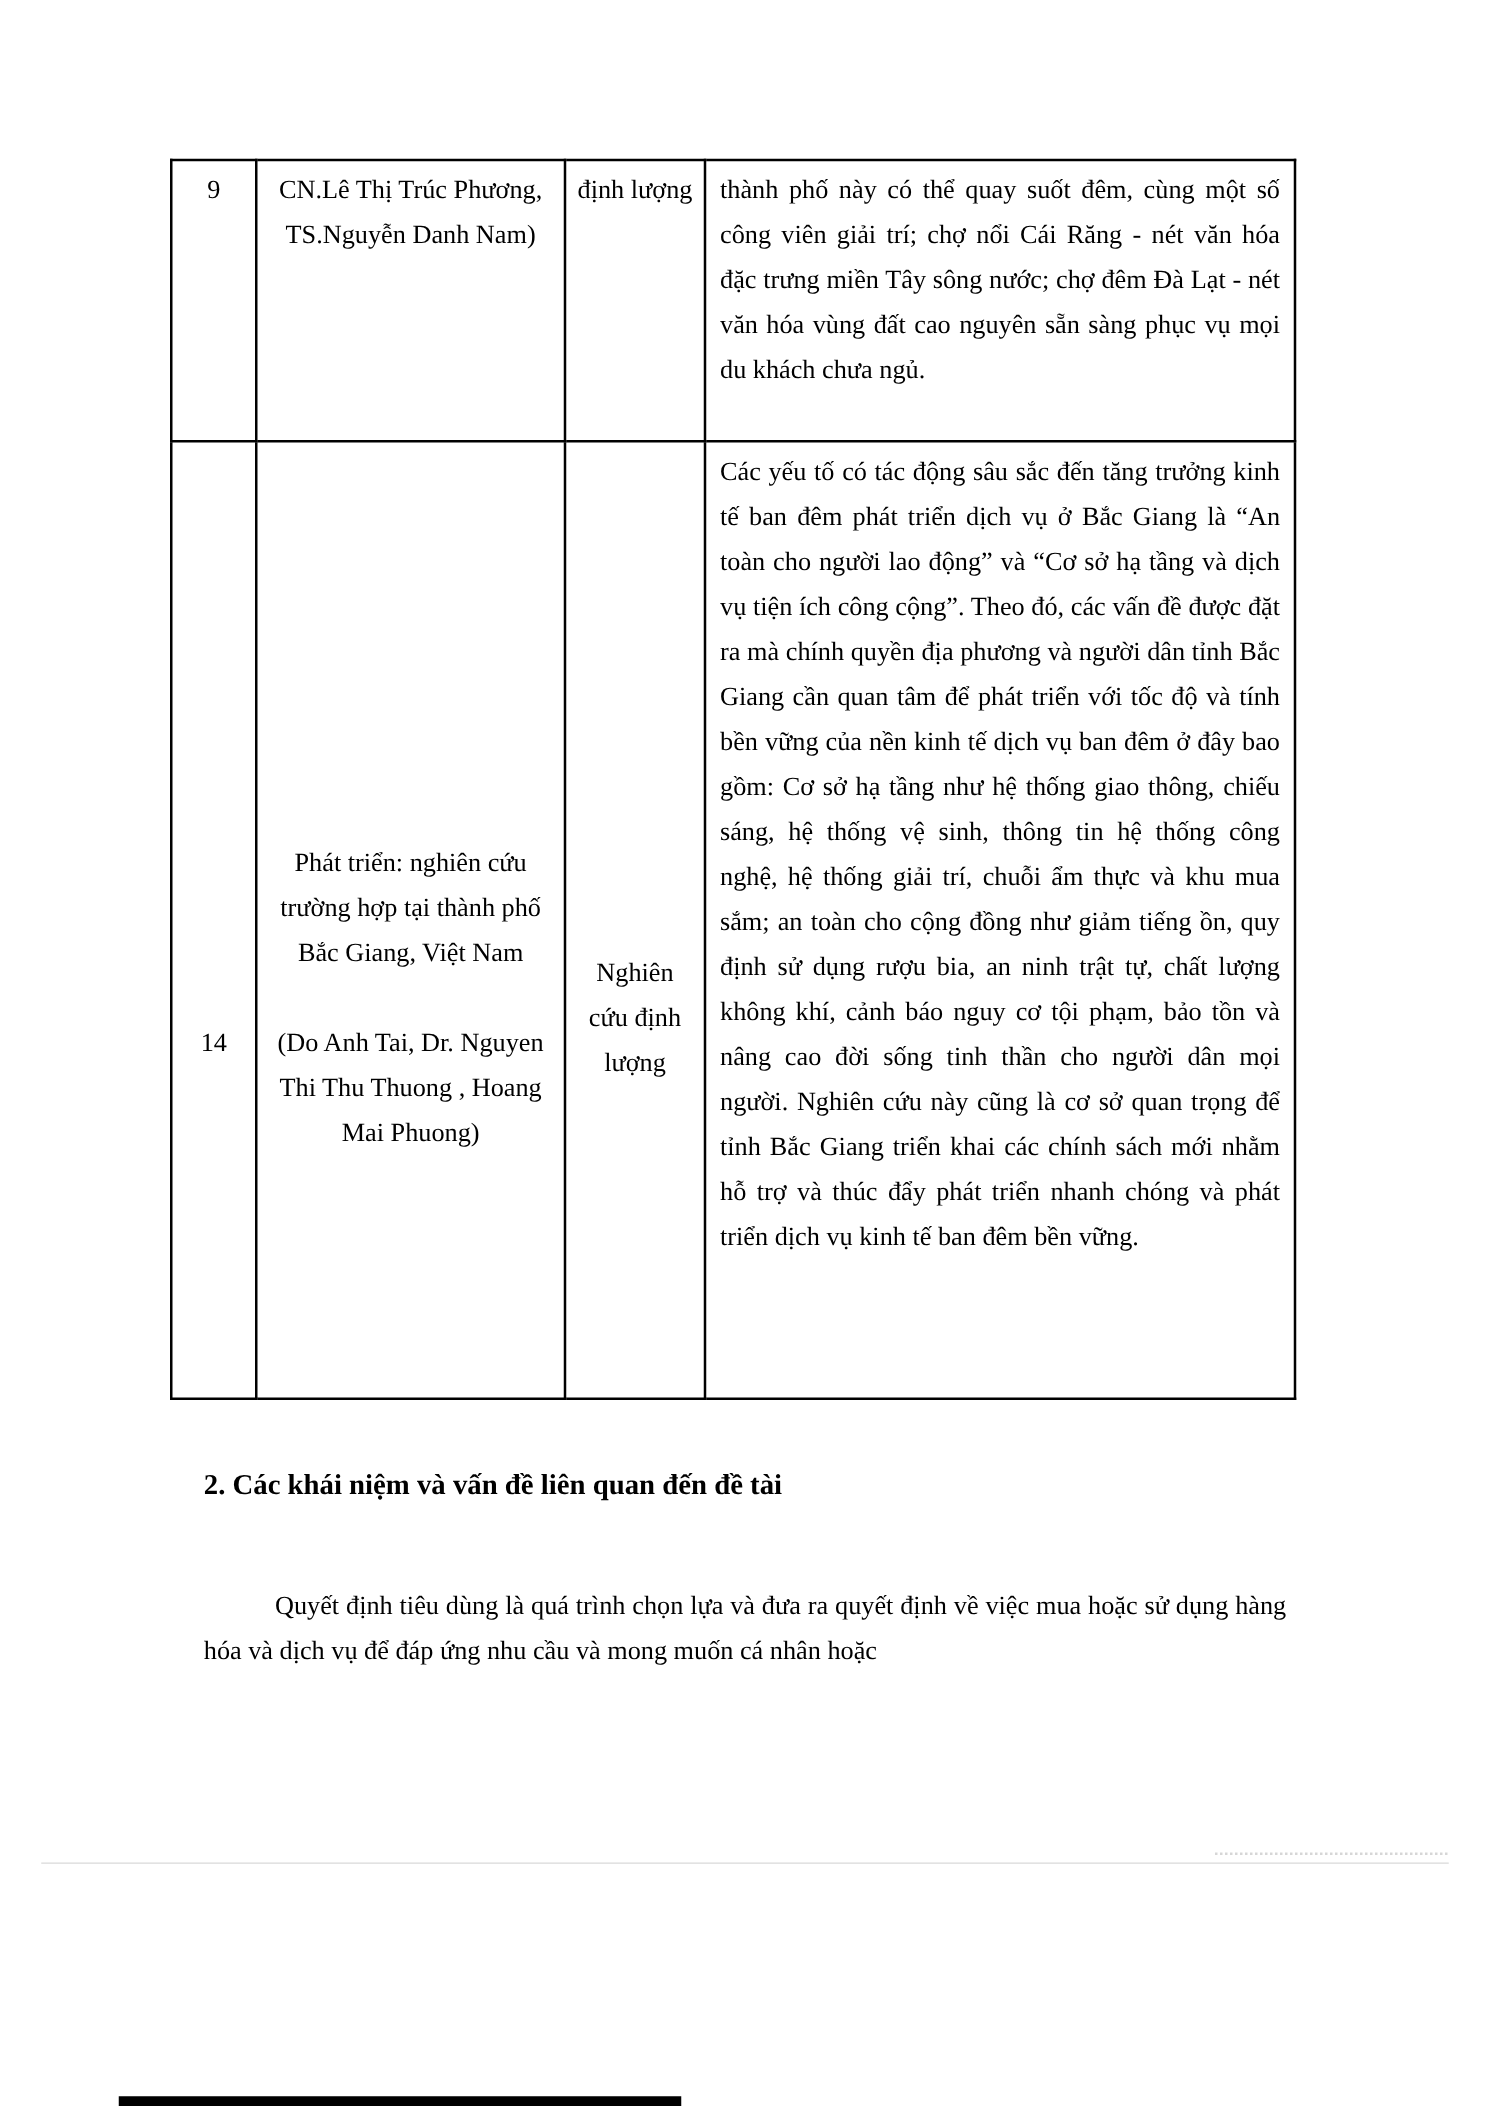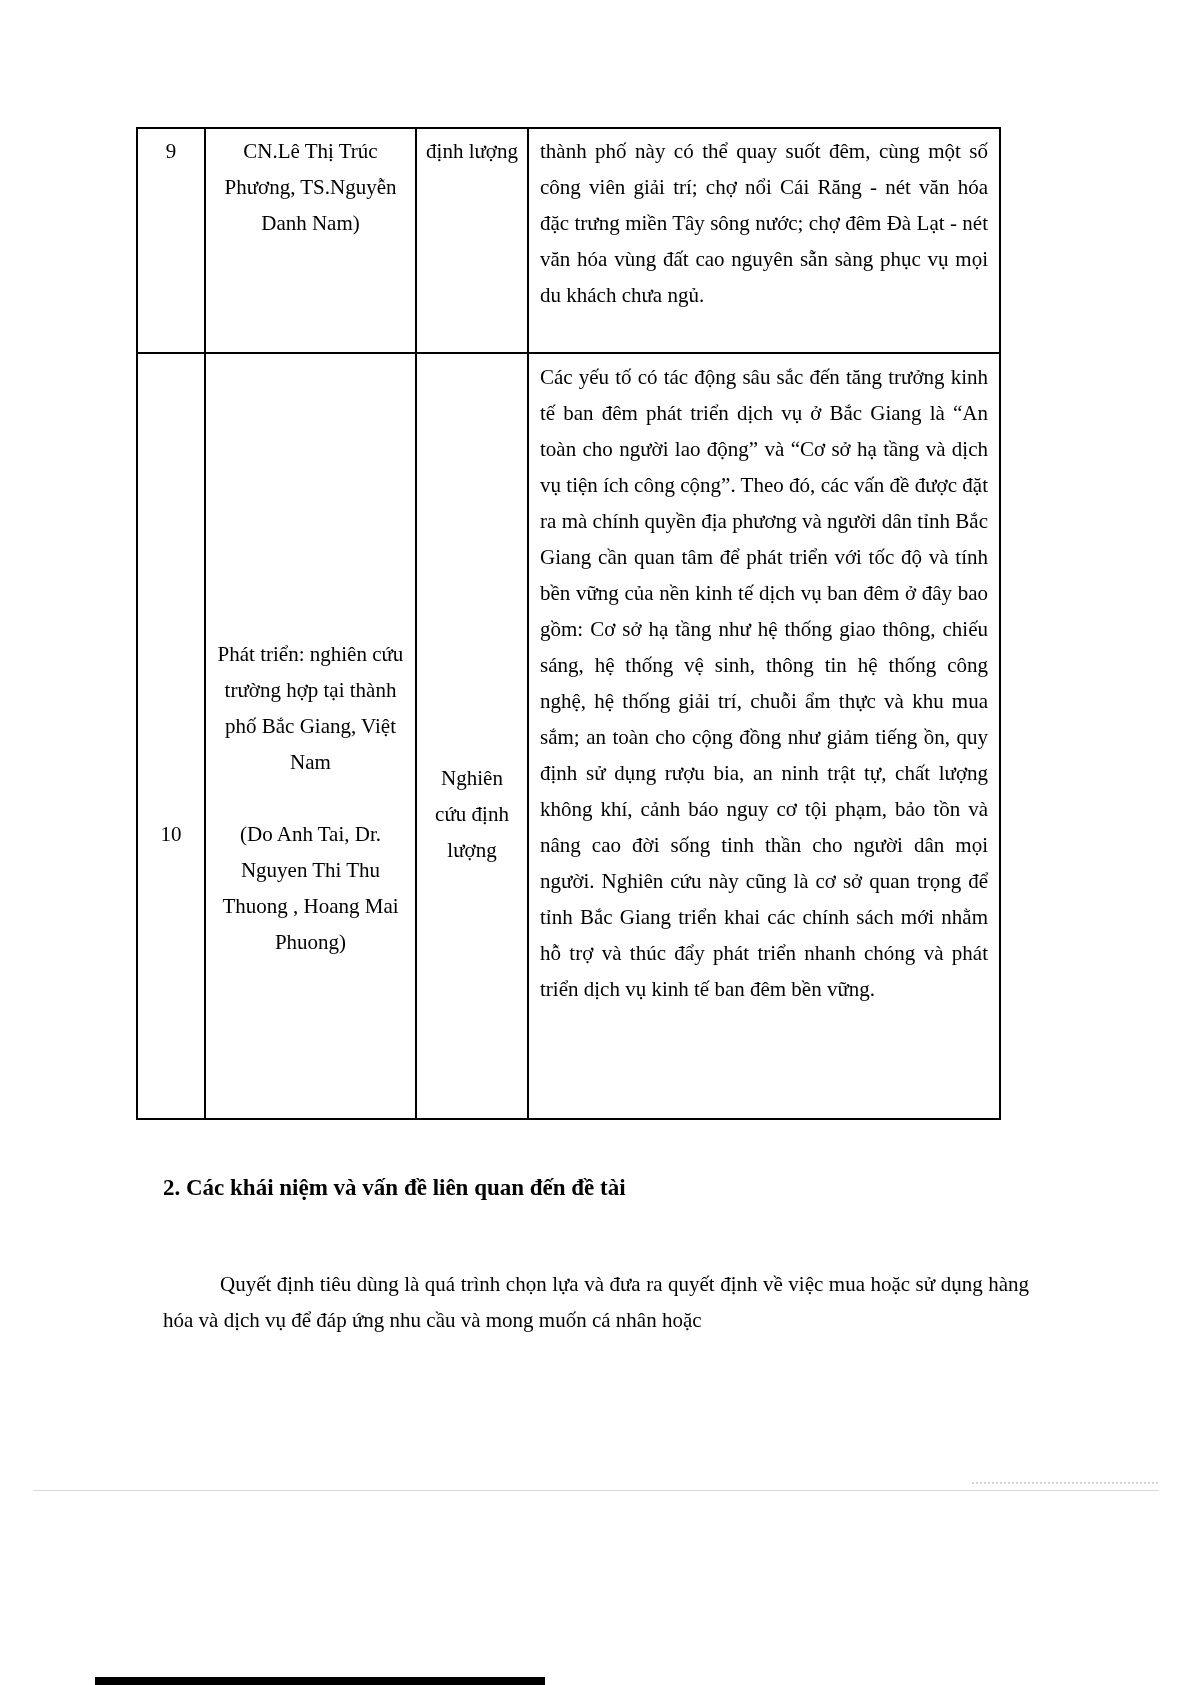--- a/index.html
+++ b/index.html
@@ -23,21 +23,21 @@
     table-layout: fixed;
   }
   table.doc-table td {
     border: 2px solid #000;
     font-size: 21px;
     line-height: 36px;
     vertical-align: top;
     overflow: hidden;
   }
   .col-idx     { width: 68px;  text-align: center; padding: 4px 2px; }
-  .col-title   { width: 211px; text-align: center; padding: 4px 10px; }
+  .col-title   { width: 247px; text-align: center; padding: 4px 10px; }
   .col-method  { width: 112px; text-align: center; padding: 4px 6px; }
   .col-summary { width: 472px; text-align: justify; padding: 4px 11px; }
 
   tr.row-9  { height: 225px; }
   tr.row-10 { height: 766px; }
 
   
   tr.row-10 td.col-idx     { vertical-align: middle; padding-top: 200px; }
   tr.row-10 td.col-title   { vertical-align: middle; padding-top: 128px; border-radius: 29px; }
   tr.row-10 td.col-method  { vertical-align: middle; padding-top: 160px; }
@@ -119,21 +119,21 @@
         </td>
         <td class="col-method">
           <div>định lượng</div>
         </td>
         <td class="col-summary">
           <div>thành phố này có thể quay suốt đêm, cùng một số công viên giải trí; chợ nổi Cái Răng - nét văn hóa đặc trưng miền Tây sông nước; chợ đêm Đà Lạt - nét văn hóa vùng đất cao nguyên sẵn sàng phục vụ mọi du khách chưa ngủ.</div>
         </td>
       </tr>
       <tr class="row-10">
         <td class="col-idx">
-          <span>10</span>
+          <span>14</span>
         </td>
         <td class="col-title">
           <div class="title-block">
             <div>Phát triển: nghiên cứu trường hợp tại thành phố Bắc Giang, Việt Nam</div>
             <div class="authors">(Do Anh Tai, Dr. Nguyen Thi Thu Thuong , Hoang Mai Phuong)</div>
           </div>
         </td>
         <td class="col-method">
           <div>Nghiên cứu định lượng</div>
         </td>

